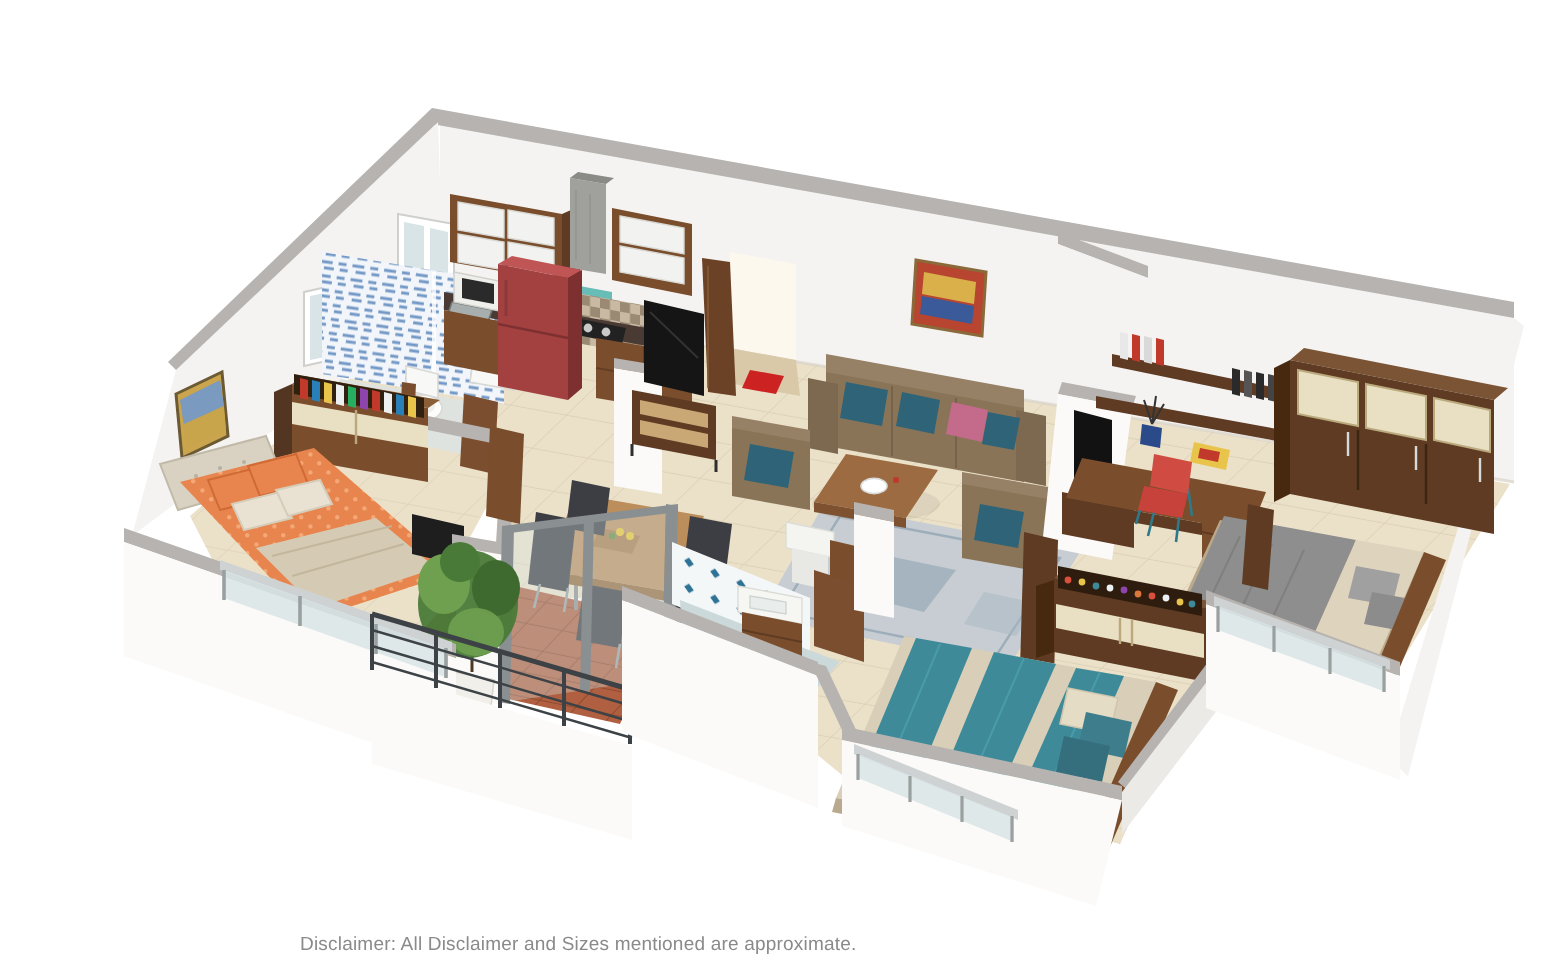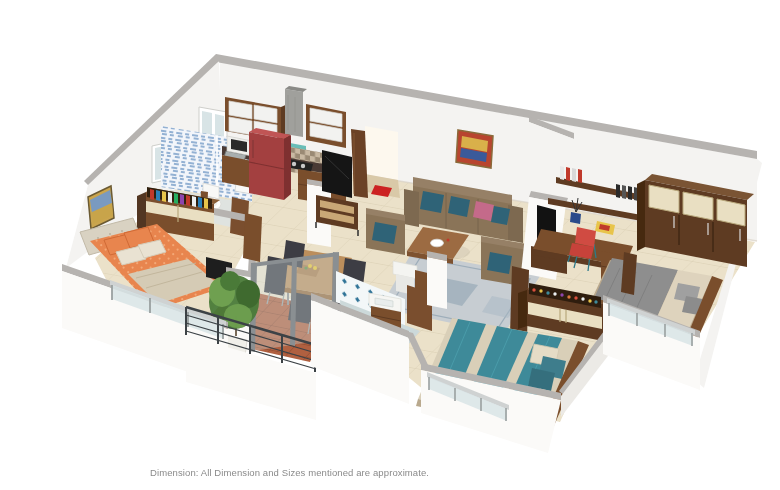--- a/index.html
+++ b/index.html
@@ -453,14 +453,14 @@
     <polygon class="cap" points="603,295 700,331 700,338 603,302"></polygon>
     <polygon class="wfb" points="603,302 700,338 700,390 603,354"></polygon>
     <g>
       <polygon fill="#cfd2d2" points="607,298 695,330 695,335 607,303"></polygon>
       <polygon class="glass" opacity="0.85" points="609,303 693,334 693,346 609,315"></polygon>
       <path d="M609,303 v13 M637,313 v13 M665,324 v13 M692,333 v13" stroke="#9aa0a0" stroke-width="1.6"></path>
     </g>
   </g>
 </svg>
 
-<div class="disclaimer">Dimension: All Dimension and Sizes mentioned are approximate.</div>
+<div class="disclaimer">Disclaimer: All Disclaimer and Sizes mentioned are approximate.</div>
 </div>
 
 </body></html>

